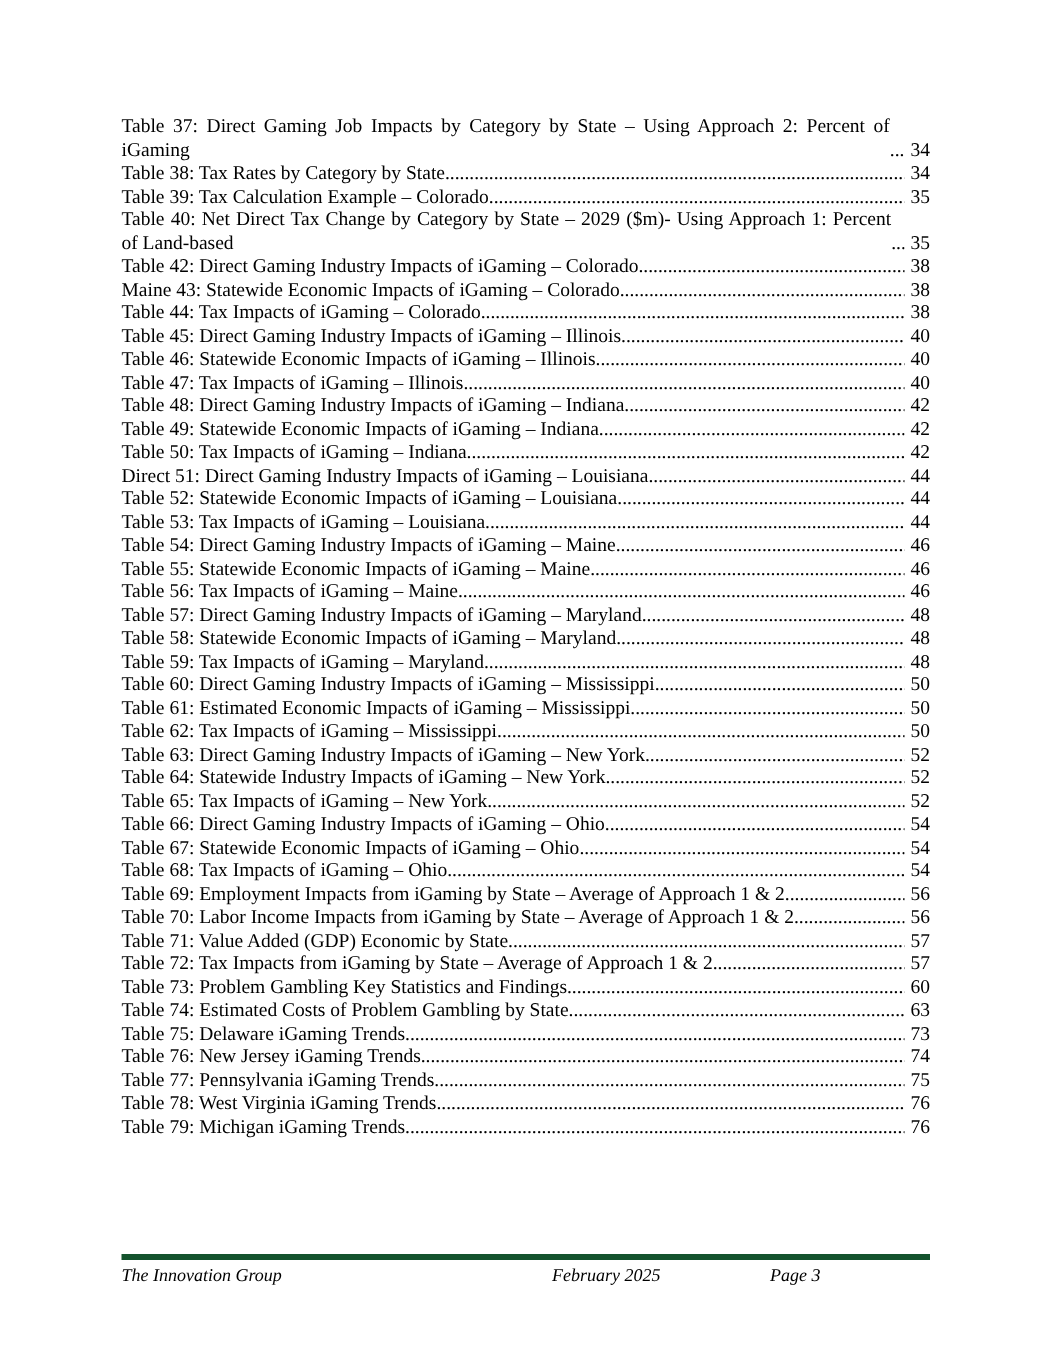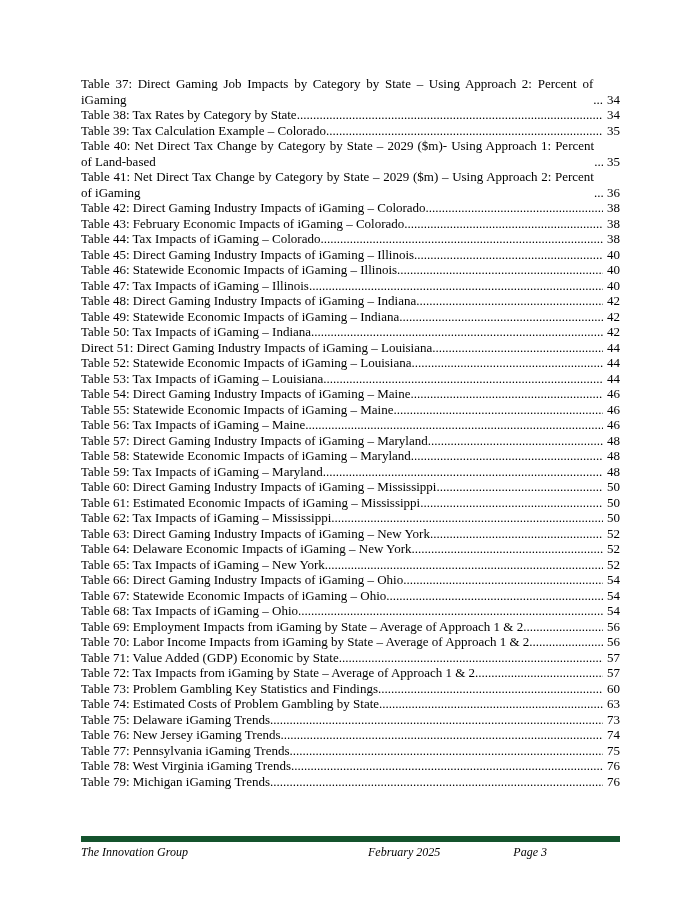--- a/index.html
+++ b/index.html
@@ -51,21 +51,21 @@
   .entry .pg {
     flex: 0 0 auto;
     padding-left: 4px;
     white-space: nowrap;
   }
   .footer {
     position: absolute;
     left: 81px;
     top: 836px;
     width: 539px;
-    border-top: 6px solid #14532d;
+    border-top: 4px solid #14532d;
     padding-top: 3px;
     display: grid;
     grid-template-columns: 1fr 1fr 1fr;
     font-size: 12px;
     font-style: italic;
     line-height: 14px;
   }
   .footer .f-left   { text-align: left; }
   .footer .f-center { text-align: right; }
   .footer .f-right  { text-align: center; }
@@ -90,31 +90,26 @@
     <span class="label">Table 39: Tax Calculation Example – Colorado</span>
     <span class="dots"></span>
     <span class="pg">35</span>
   </div>
       <div class="entry">
     <span class="label">Table 40: Net Direct Tax Change by Category by State – 2029 ($m)- Using Approach 1: Percent of Land-based</span>
     <span class="dots"></span>
     <span class="pg">35</span>
   </div>
       <div class="entry">
-    <span class="label">Table 41: Net Direct Tax Change by Category by State – 2029 ($m) – Using Approach 2: Percent of iGaming</span>
-    <span class="dots"></span>
-    <span class="pg">36</span>
-  </div>
-      <div class="entry">
     <span class="label">Table 42: Direct Gaming Industry Impacts of iGaming – Colorado</span>
     <span class="dots"></span>
     <span class="pg">38</span>
   </div>
       <div class="entry">
-    <span class="label">Table 43: February Economic Impacts of iGaming – Colorado</span>
+    <span class="label">Maine 43: Statewide Economic Impacts of iGaming – Colorado</span>
     <span class="dots"></span>
     <span class="pg">38</span>
   </div>
       <div class="entry">
     <span class="label">Table 44: Tax Impacts of iGaming – Colorado</span>
     <span class="dots"></span>
     <span class="pg">38</span>
   </div>
       <div class="entry">
     <span class="label">Table 45: Direct Gaming Industry Impacts of iGaming – Illinois</span>
@@ -205,21 +200,21 @@
     <span class="label">Table 62: Tax Impacts of iGaming – Mississippi</span>
     <span class="dots"></span>
     <span class="pg">50</span>
   </div>
       <div class="entry">
     <span class="label">Table 63: Direct Gaming Industry Impacts of iGaming – New York</span>
     <span class="dots"></span>
     <span class="pg">52</span>
   </div>
       <div class="entry">
-    <span class="label">Table 64: Delaware Economic Impacts of iGaming – New York</span>
+    <span class="label">Table 64: Statewide Industry Impacts of iGaming – New York</span>
     <span class="dots"></span>
     <span class="pg">52</span>
   </div>
       <div class="entry">
     <span class="label">Table 65: Tax Impacts of iGaming – New York</span>
     <span class="dots"></span>
     <span class="pg">52</span>
   </div>
       <div class="entry">
     <span class="label">Table 66: Direct Gaming Industry Impacts of iGaming – Ohio</span>

